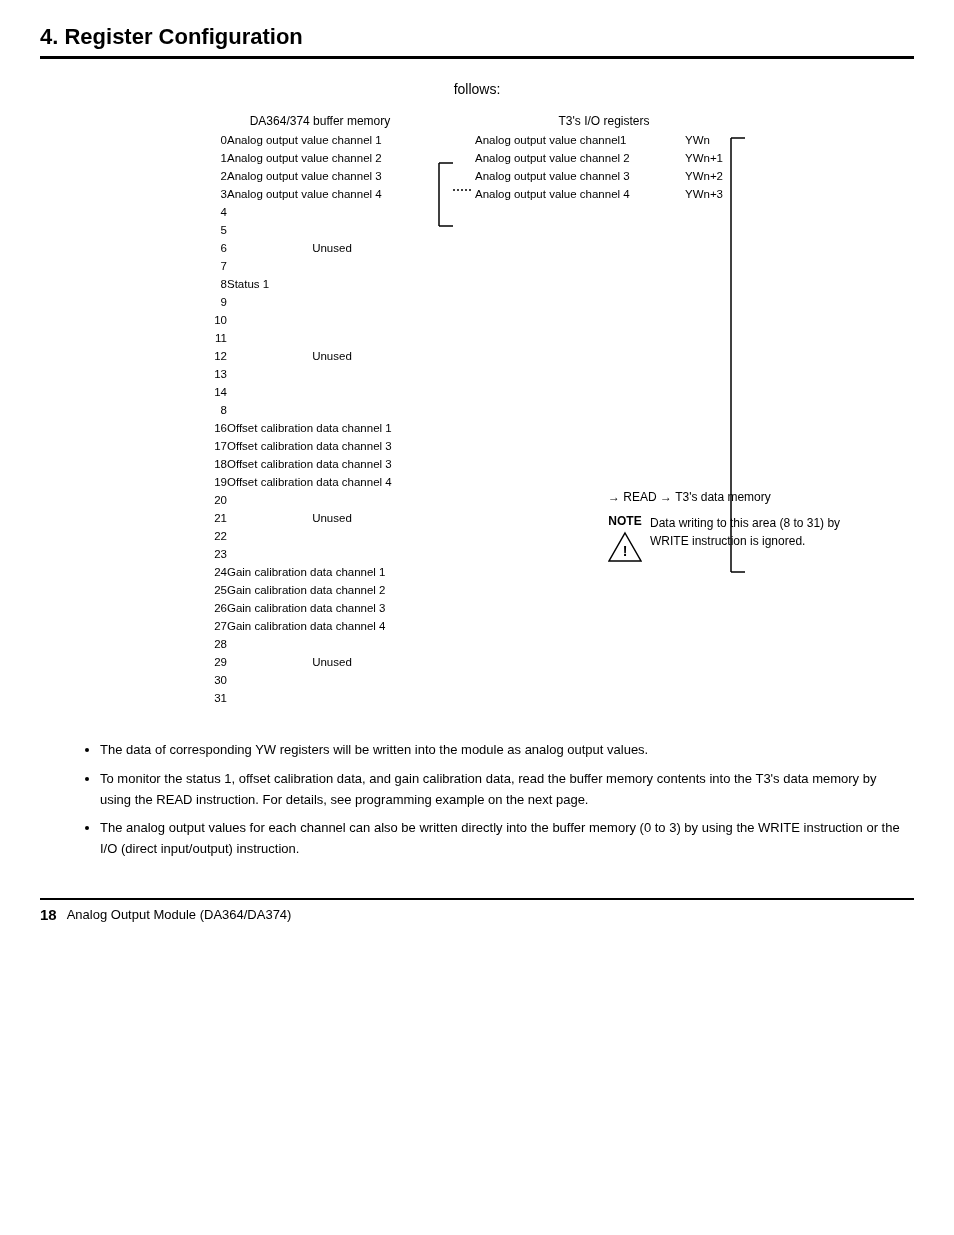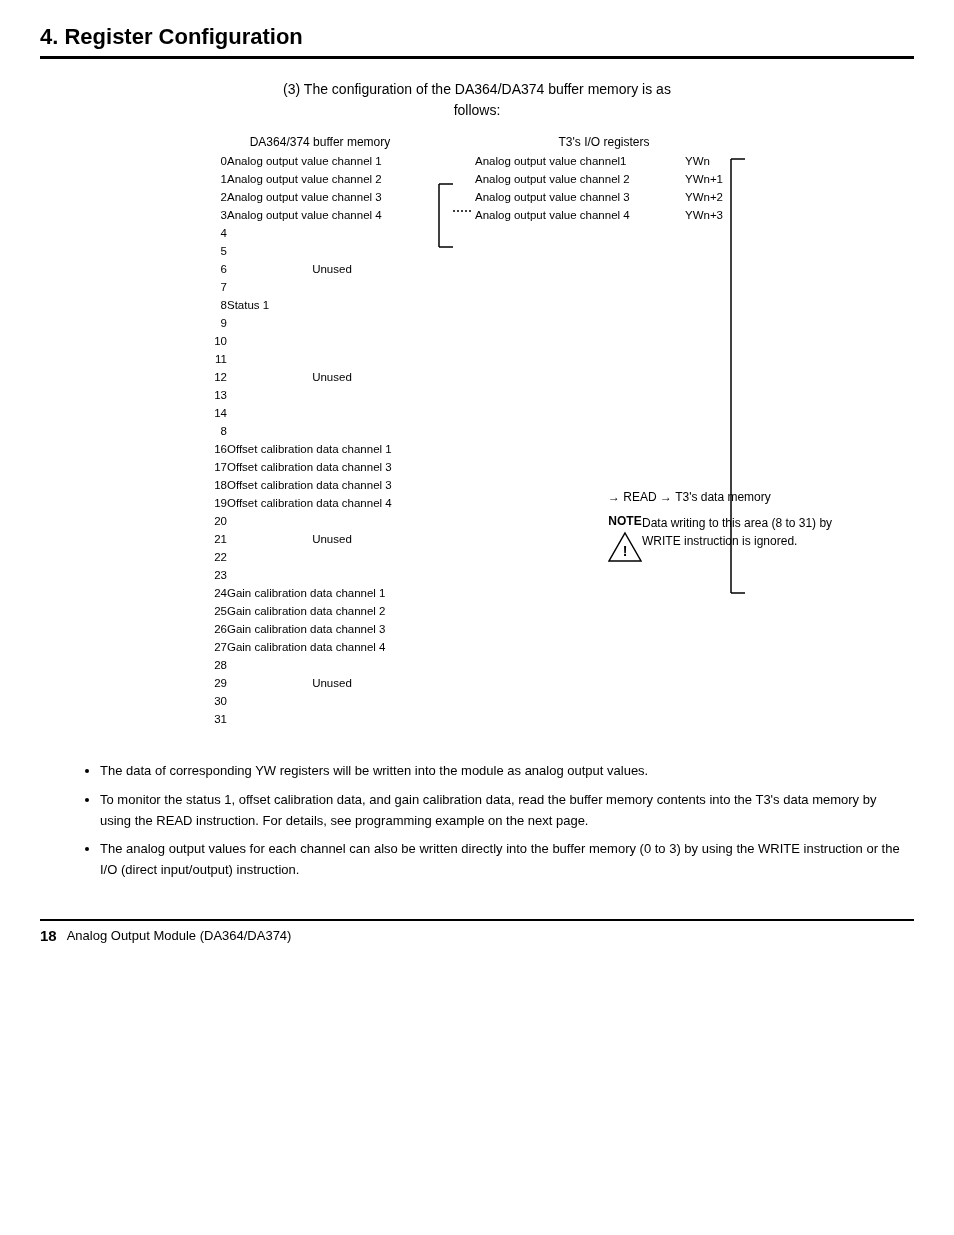--- a/index.html
+++ b/index.html
@@ -150,21 +150,20 @@
 
 <div class="page">
 
   <div class="page-header">
     <h1>4.  Register Configuration</h1>
   </div>
 
   <div class="content-area">
 
     <div class="section-title">
-      <div>(3) The configuration of the DA364/DA374 buffer memory is as</div>
       <div>follows:</div>
     </div>
 
     <div class="diagram-container">
 
       <div class="buffer-memory-section">
         <div class="buffer-memory-label">DA364/374 buffer memory</div>
         <table class="buffer-table">
           <tbody>
 
@@ -351,21 +350,21 @@
 
           <line x1="6" y1="2" x2="6" y2="436" stroke="#000" stroke-width="1.5"></line>
           <line x1="6" y1="2" x2="20" y2="2" stroke="#000" stroke-width="1.5"></line>
           <line x1="6" y1="436" x2="20" y2="436" stroke="#000" stroke-width="1.5"></line>
         </svg>
 
         <div style="position:absolute; left: 608px; top:290px; width: 260px;">
 
           <div style="font-size:12px; margin-bottom:10px; margin-top:200px;">→ READ → T3's data memory</div>
 
-          <div style="display:flex; flex-direction:row; align-items:flex-start; margin-top:10px;">
+          <div style="display:flex; flex-direction:row; align-items:flex-start; gap:8px; margin-top:10px;">
             <div style="display:flex; flex-direction:column; align-items:center; gap:2px;">
               <span style="font-weight:bold; font-size:12px;">NOTE</span>
 
               <svg width="34" height="34">
                 <polygon points="17,3 33,31 1,31" fill="none" stroke="#000" stroke-width="1.5"></polygon>
                 <text x="17" y="26" text-anchor="middle" font-size="14" font-weight="bold">!</text>
               </svg>
             </div>
             <div style="font-size:12px; line-height:1.5;">Data writing to this area (8 to 31) by WRITE instruction is ignored.</div>
           </div>

